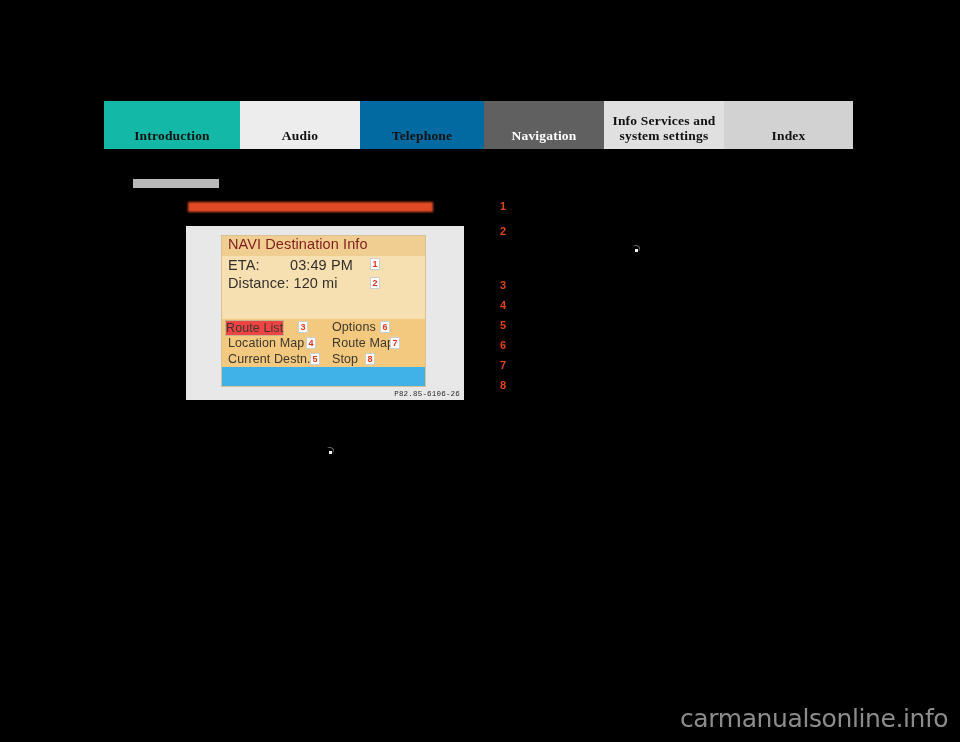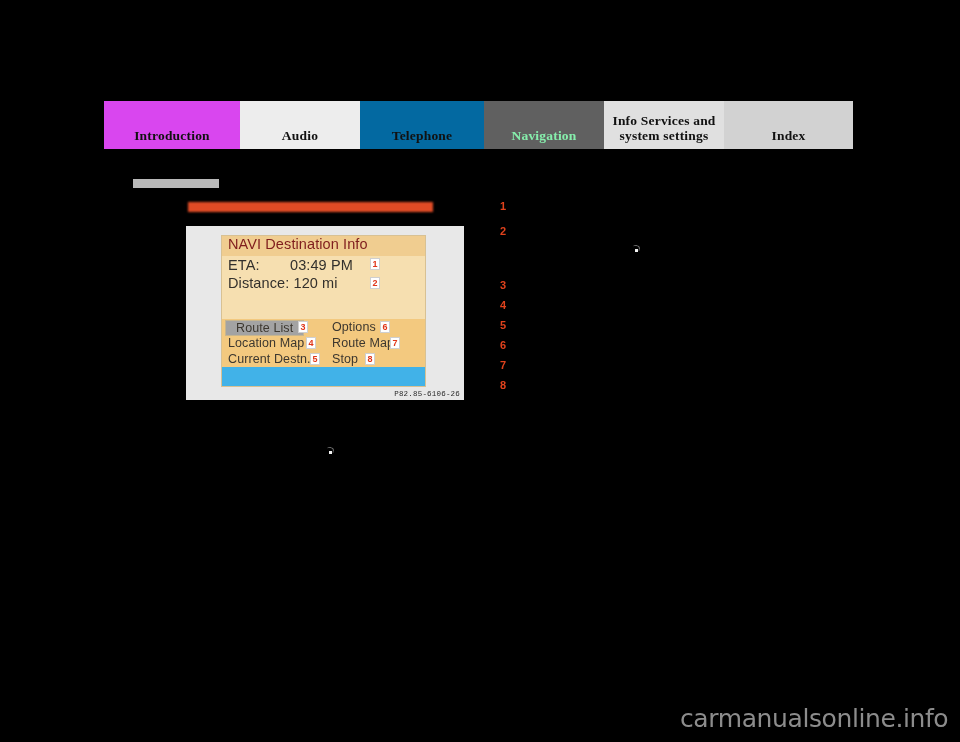--- a/index.html
+++ b/index.html
@@ -37,21 +37,21 @@
     font-family: "Liberation Serif", serif;
     font-weight: bold;
     font-size: 13.5px;
     line-height: 15px;
     text-align: center;
     color: #111111;
     letter-spacing: 0.2px;
     white-space: pre-line;
   }
   .tab.active .tab-label {
-    color: #86efac;
+    color: #ffffff;
   }
 
   
   #running-head {
     position: absolute;
     left: 133px;
     top: 179px;
     width: 120px;
     height: 11px;
   }
@@ -142,23 +142,23 @@
     background: #f3c97f;
   }
   .navi-menu-item {
     position: absolute;
     font-size: 12.5px;
     color: #3c372f;
     white-space: nowrap;
     letter-spacing: 0.1px;
   }
   .navi-menu-item.highlighted {
-    background: #a3a3a3;
+    background: #ef4444;
     border: 1px solid #c7b58e;
-    padding: 0 10px;
+    padding: 0 0;
     margin-left: -3px;
   }
   .col-left  { left: 6px; }
   .col-right { left: 110px; }
   .row-1 { top: 1px; }
   .row-2 { top: 17px; }
   .row-3 { top: 33px; }
 
   #navi-blue-bar {
     position: absolute;
@@ -260,21 +260,21 @@
     line-height: 30px;
     color: #8c8c8c;
     letter-spacing: -0.4px;
     white-space: nowrap;
   }
 </style>
 </head>
 <body>
 
 <div id="tab-bar">
-    <div class="tab" style="width: 136px; background: #d946ef;">
+    <div class="tab" style="width: 136px; background: #14b8a6;">
       <div class="tab-label">Introduction</div>
     </div>
     <div class="tab" style="width: 120px; background: rgb(237, 237, 237);">
       <div class="tab-label">Audio</div>
     </div>
     <div class="tab" style="width: 124px; background: #0369a1;">
       <div class="tab-label">Telephone</div>
     </div>
     <div class="tab active" style="width: 120px; background: rgb(96, 96, 96);">
       <div class="tab-label">Navigation</div>

